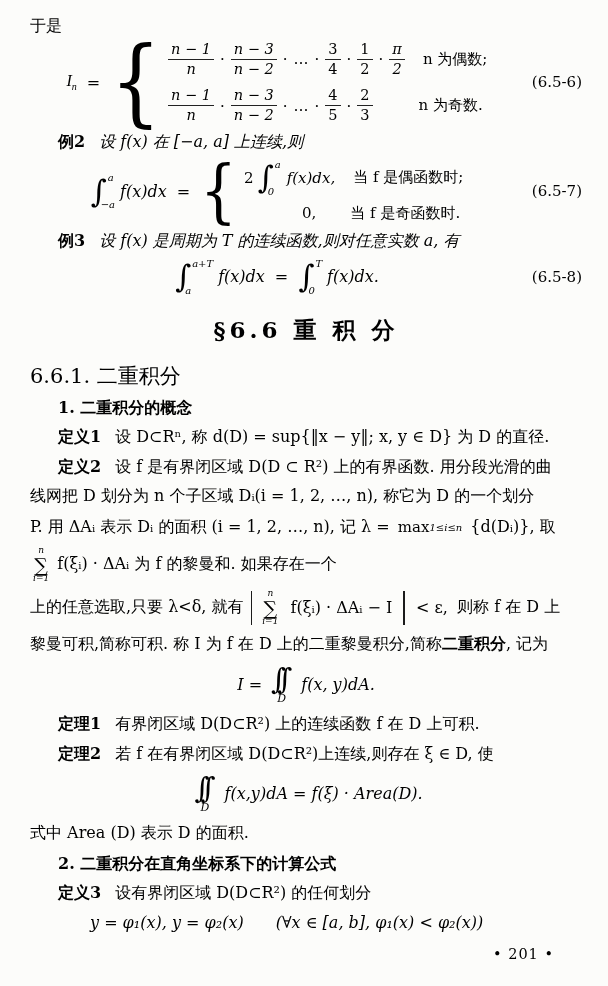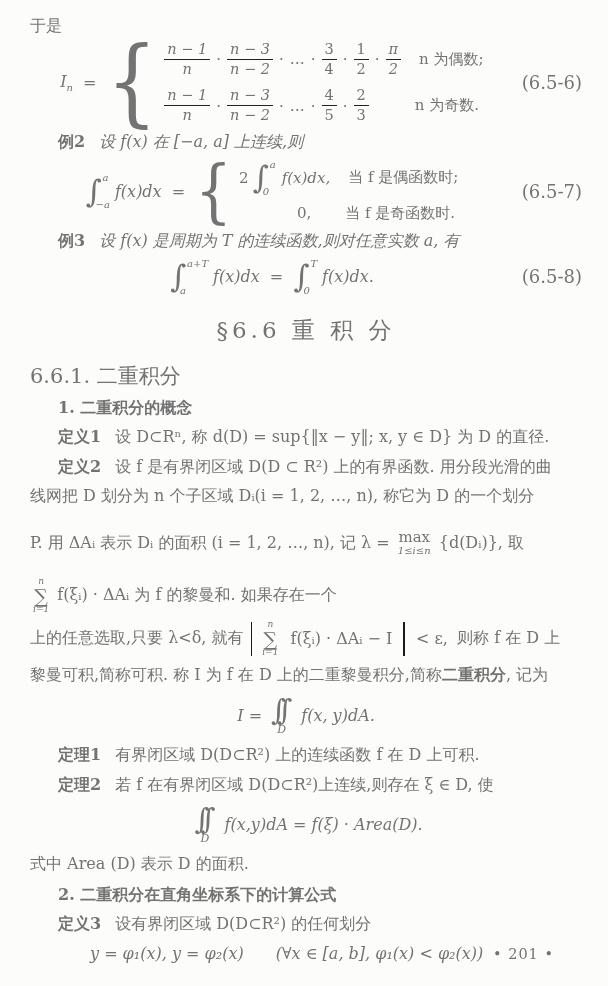--- a/index.html
+++ b/index.html
@@ -1,28 +1,28 @@
 <!DOCTYPE html>
 <html><head>
 <meta charset="utf-8">
 <style>
   html,body{margin:0;padding:0;background:#d8d8d4;}
   .page{
-    width:608px;height:986px;background:#fcfcfa;color:#737373;
+    width:608px;height:986px;background:#fcfcfa;color:#000000;
     font-family:"DejaVu Serif","DejaVu Sans",serif;font-size:16px;
     position:relative;box-sizing:border-box;padding:14px 26px 0 30px;
     margin:0 auto;overflow:hidden;
   }
   .lead{margin:2px 0 4px;}
   
   .eq-block{display:flex;align-items:center;margin:4px 0;}
   .eq-main{flex:1;display:flex;align-items:center;justify-content:center;gap:5px;}
-  .eq-label{font-size:18px;margin-left:8px;white-space:nowrap;}
+  .eq-label{font-size:15px;margin-left:8px;white-space:nowrap;}
   .it{font-style:italic;}
-  .mvar{font-style:italic;}
+  .mvar{font-style:italic;font-family:Liberation Serif, serif;}
   .vsub{font-size:10px;font-style:italic;}
   .eqs{margin:0 5px;}
   
   .brace{display:inline-block;line-height:0.78;font-weight:400;transform:scaleY(1.2);}
   .b1{font-size:80px;margin-right:2px;}
   .b2{font-size:58px;margin-right:2px;}
   .cases{display:flex;flex-direction:column;gap:10px;}
   .cases2{display:flex;flex-direction:column;gap:8px;}
   .crow{display:flex;align-items:center;gap:6px;font-size:15px;white-space:nowrap;}
   .cond{margin-left:12px;font-size:15px;}
@@ -41,26 +41,26 @@
   .coef{margin-right:-2px;}
   
   .dint{display:inline-flex;flex-direction:column;align-items:center;vertical-align:middle;margin:0 5px;line-height:1;}
   .dint .glyphs{font-size:29px;line-height:1;display:inline-flex;}
   .dint .glyphs .second{margin-left:-9px;}
   .dint .dsub{font-size:11px;font-style:italic;margin-top:-1px;}
   
   .sum{display:inline-flex;flex-direction:column;align-items:center;vertical-align:middle;line-height:1;margin:0 3px;}
   .sum .lim{font-size:9px;font-style:italic;line-height:1.1;}
   .sum .sigma{font-size:19px;line-height:0.95;}
-  .undermax{display:inline-flex;flex-direction:column;align-items:center;vertical-align:middle;line-height:1;margin:16px 3px;}
+  .undermax{display:inline-flex;flex-direction:row;align-items:center;vertical-align:middle;line-height:1;margin:6px 3px;}
   .undermax .opn{font-size:15px;line-height:1;}
   .undermax .subn{font-size:10px;font-style:italic;line-height:1.1;}
   .vbar{display:inline-block;width:1.5px;height:34px;background:#1b1b1b;vertical-align:middle;margin:0 2px;}
   
-  .sec-heading{text-align:center;font-size:23px;font-weight:normal;letter-spacing:4px;margin:20px 0 8px;}
+  .sec-heading{text-align:center;font-size:23px;font-weight:bold;letter-spacing:4px;margin:20px 0 8px;}
   .sub-heading{font-size:21px;font-weight:normal;margin:16px 0 4px;}
   .list-item{font-weight:bold;padding-left:28px;margin:8px 0 6px;}
   .para{padding-left:28px;margin:6px 0;line-height:1.5;}
   .term{font-weight:bold;margin-right:14px;}
   .flow{margin:5px 0;line-height:1.55;}
   .flow.first{padding-left:28px;}
   .flow .inlinegap{margin:0 4px;}
   .bold{font-weight:bold;}
   .eq-display{display:flex;justify-content:center;align-items:center;margin:8px 0;gap:4px;}
   .page-number{position:absolute;right:54px;bottom:24px;font-size:14.5px;letter-spacing:1px;}

